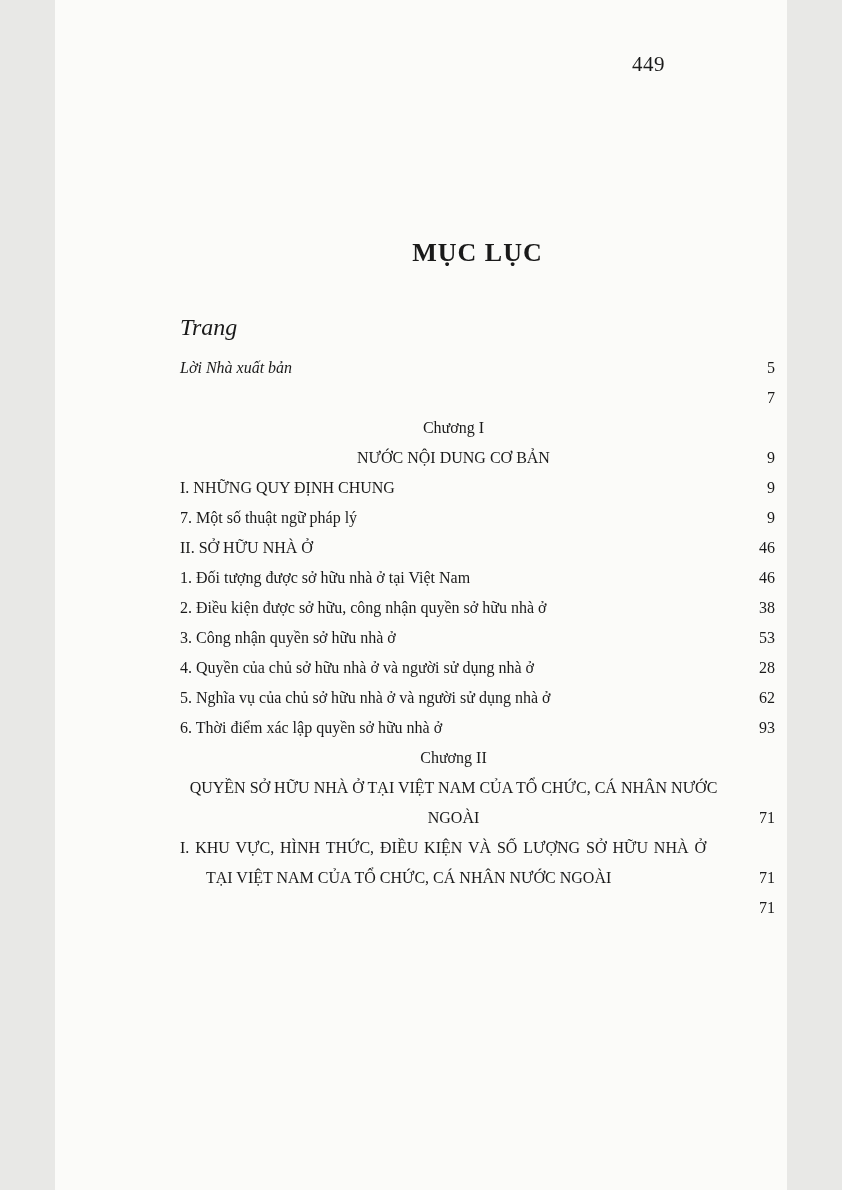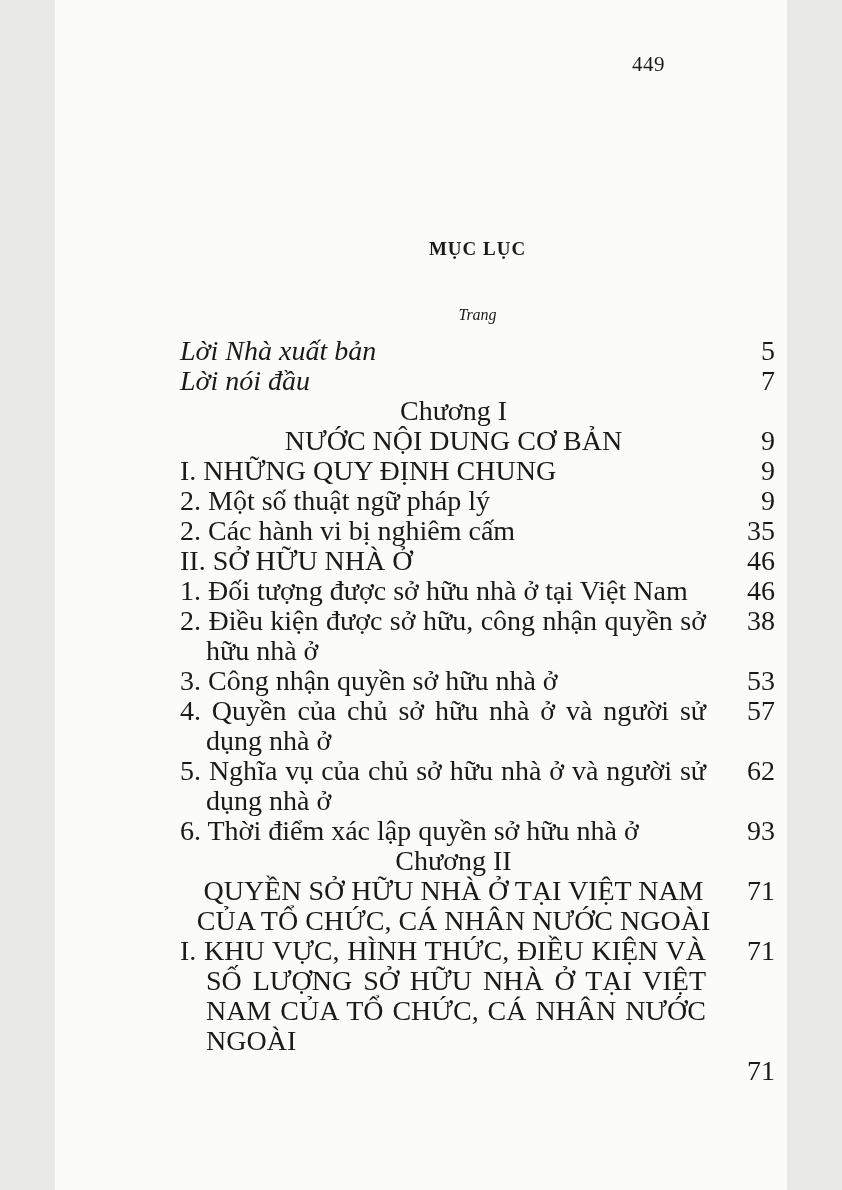--- a/index.html
+++ b/index.html
@@ -25,38 +25,38 @@
     letter-spacing: 0.5px;
   }
   .content {
     position: absolute;
     left: 125px;
     top: 238px;
     width: 595px;
   }
   .doc-title {
     text-align: center;
-    font-size: 19px;
+    font-size: 26px;
     font-weight: 700;
     letter-spacing: 1px;
     margin: 0 0 46px 0;
   }
   .trang-label {
-    text-align: center;
+    text-align: left;
     font-style: italic;
-    font-size: 16px;
+    font-size: 24px;
     margin-bottom: 12px;
   }
   .toc {
     width: 100%;
   }
   .toc-row {
     display: flex;
-    align-items: flex-start;
-    font-size: 28px;
+    align-items: flex-end;
+    font-size: 16px;
     line-height: 30px;
   }
   .toc-text {
     width: 500px;
     text-align: justify;
     padding-left: 26px;
     text-indent: -26px;
   }
   .toc-page {
     flex: 1;
@@ -99,48 +99,43 @@
     <div class="trang-label">Trang</div>
 
     <div class="toc">
 
       <div class="toc-row row-italic">
         <div class="toc-text">Lời Nhà xuất bản</div>
         <div class="toc-page">5</div>
       </div>
 
       <div class="toc-row row-italic">
-        <div class="toc-text">Lời nói đầu</div>
         <div class="toc-page">7</div>
       </div>
 
       <div class="toc-row row-chapter">
         <div class="toc-text">Chương I</div>
         <div class="toc-page"></div>
       </div>
 
       <div class="toc-row row-chapter-title">
         <div class="toc-text">NƯỚC NỘI DUNG CƠ BẢN</div>
         <div class="toc-page">9</div>
       </div>
 
       <div class="toc-row row-section">
         <div class="toc-text">I. NHỮNG QUY ĐỊNH CHUNG</div>
         <div class="toc-page">9</div>
       </div>
 
       <div class="toc-row row-item">
-        <div class="toc-text">2. Một số thuật ngữ pháp lý</div>
+        <div class="toc-text">7. Một số thuật ngữ pháp lý</div>
         <div class="toc-page">9</div>
       </div>
 
-      <div class="toc-row row-item">
-        <div class="toc-text">2. Các hành vi bị nghiêm cấm</div>
-        <div class="toc-page">35</div>
-      </div>
 
       <div class="toc-row row-section">
         <div class="toc-text">II. SỞ HỮU NHÀ Ở</div>
         <div class="toc-page">46</div>
       </div>
 
       <div class="toc-row row-item">
         <div class="toc-text">1. Đối tượng được sở hữu nhà ở tại Việt Nam</div>
         <div class="toc-page">46</div>
       </div>
@@ -150,21 +145,21 @@
         <div class="toc-page">38</div>
       </div>
 
       <div class="toc-row row-item">
         <div class="toc-text">3. Công nhận quyền sở hữu nhà ở</div>
         <div class="toc-page">53</div>
       </div>
 
       <div class="toc-row row-item">
         <div class="toc-text">4. Quyền của chủ sở hữu nhà ở và người sử dụng nhà ở</div>
-        <div class="toc-page">57</div>
+        <div class="toc-page">28</div>
       </div>
 
       <div class="toc-row row-item">
         <div class="toc-text">5. Nghĩa vụ của chủ sở hữu nhà ở và người sử dụng nhà ở</div>
         <div class="toc-page">62</div>
       </div>
 
       <div class="toc-row row-item">
         <div class="toc-text">6. Thời điểm xác lập quyền sở hữu nhà ở</div>
         <div class="toc-page">93</div>

